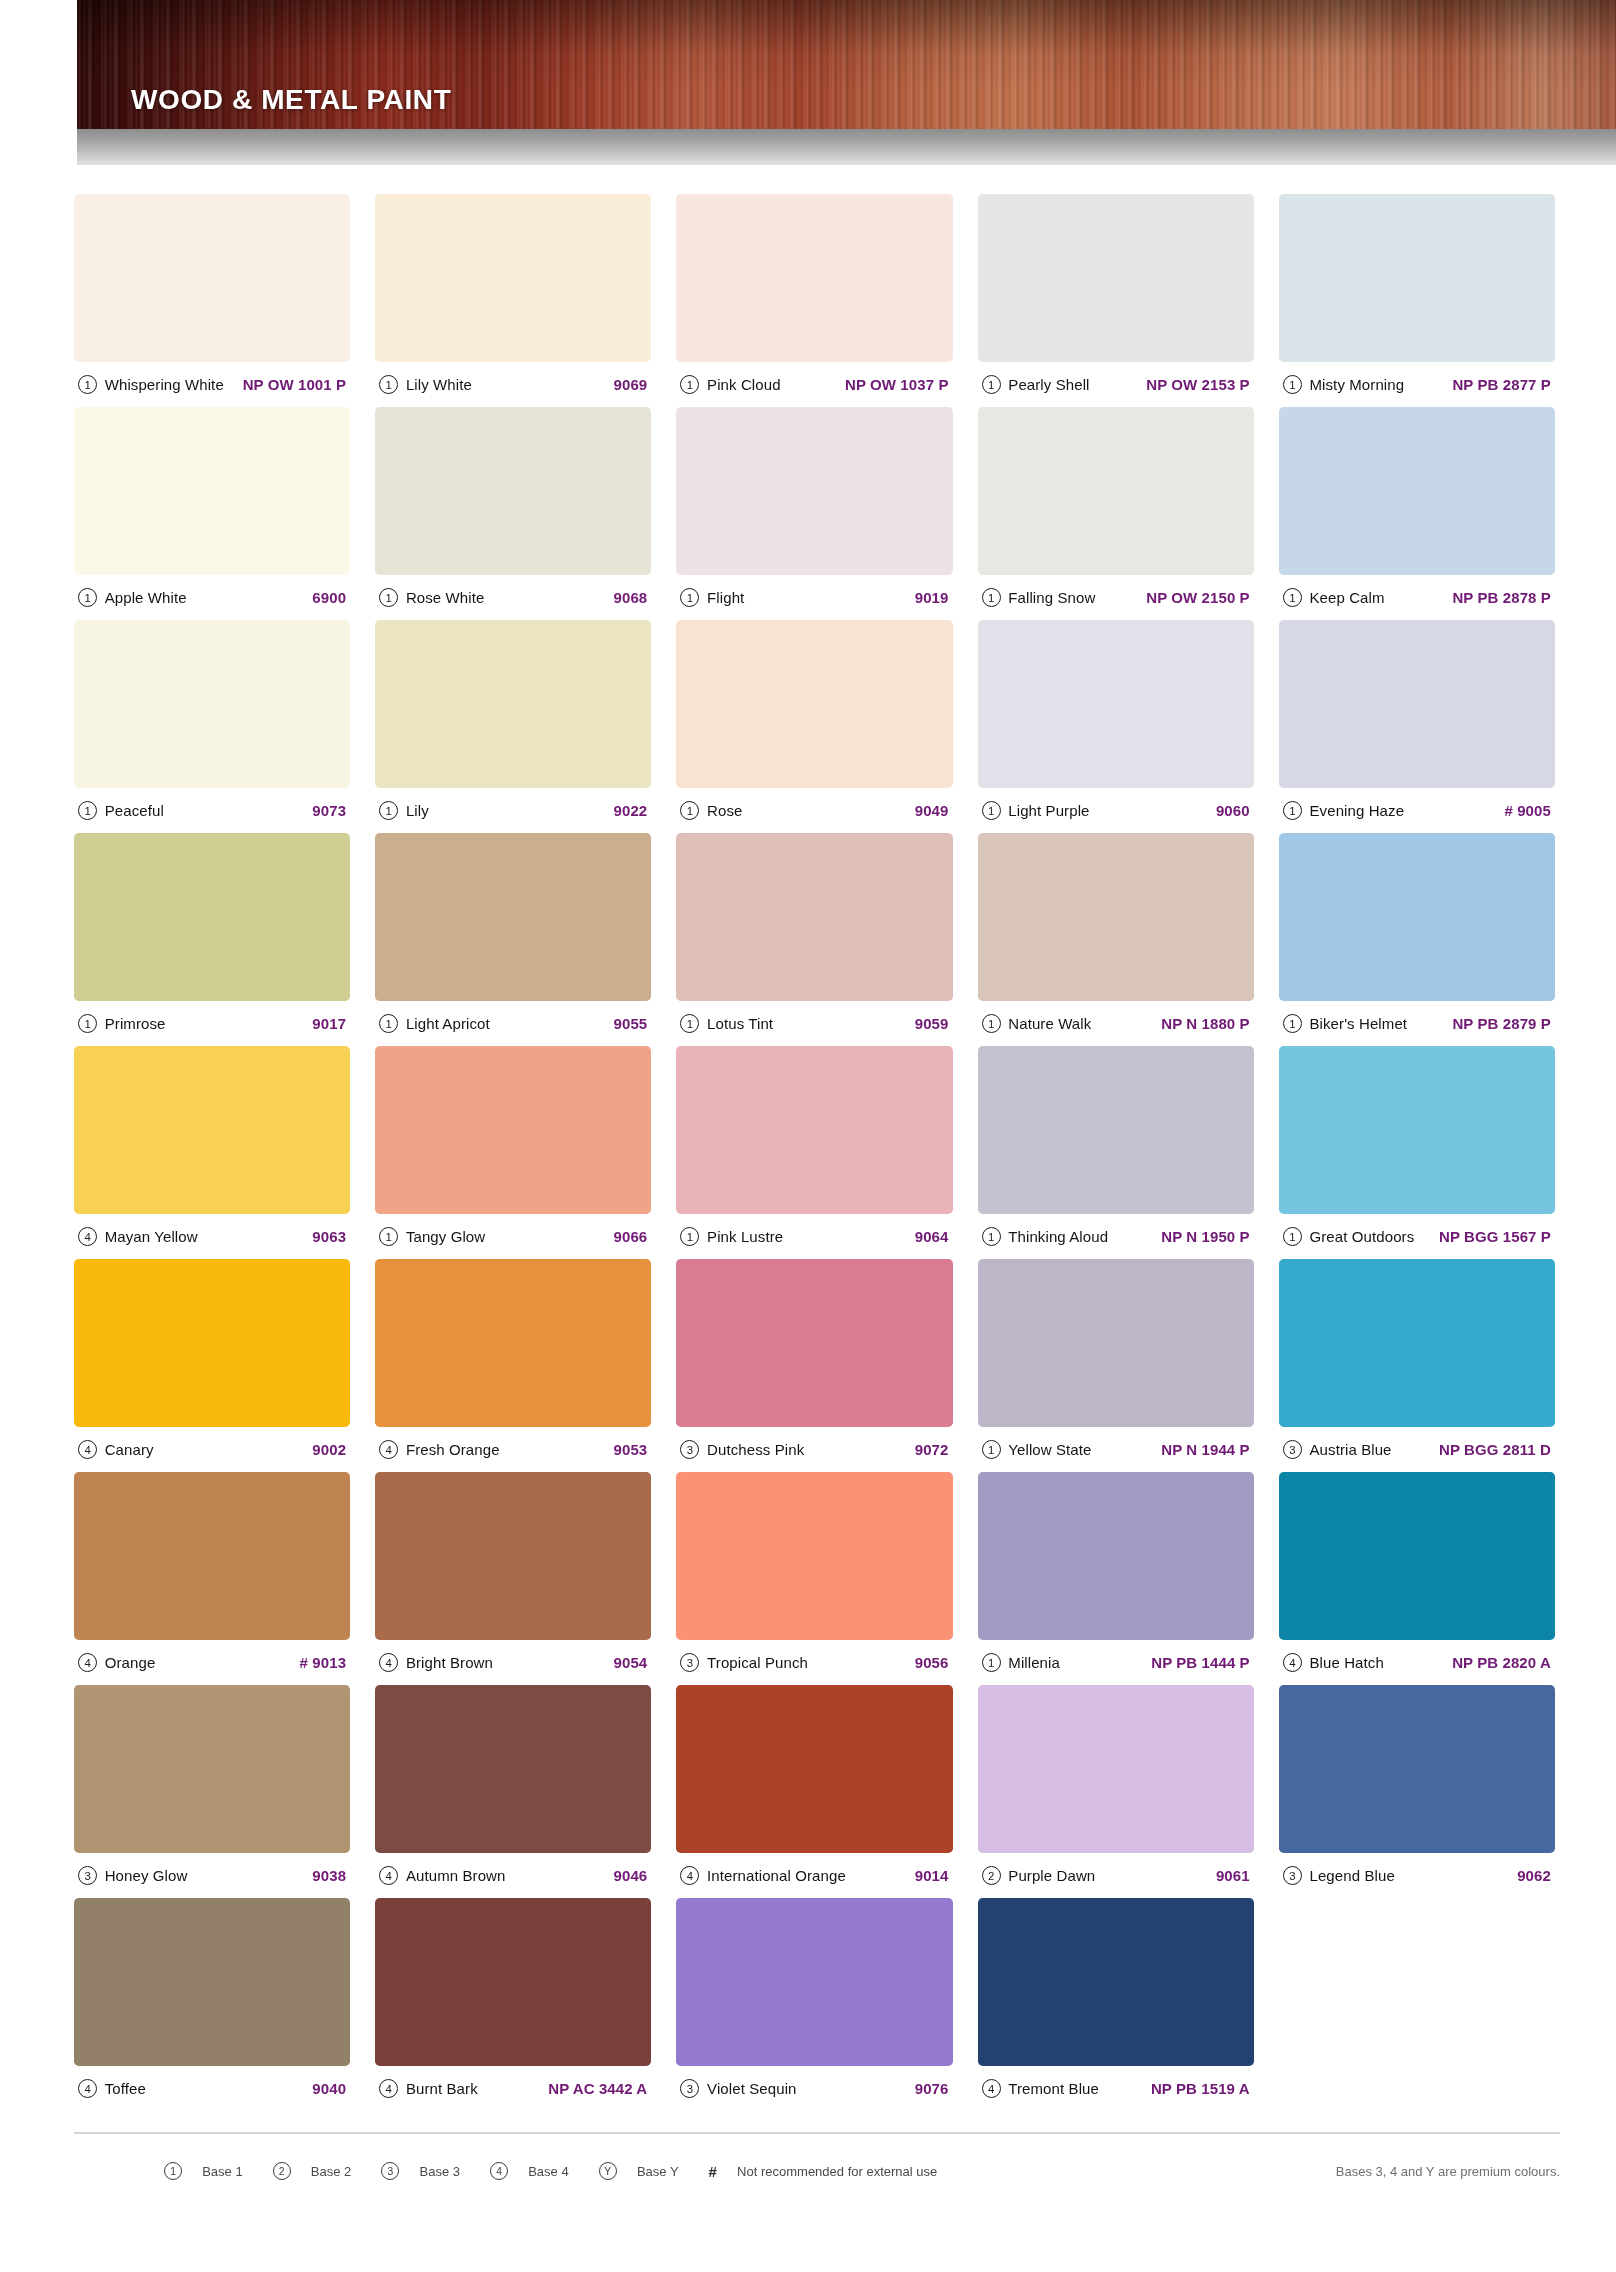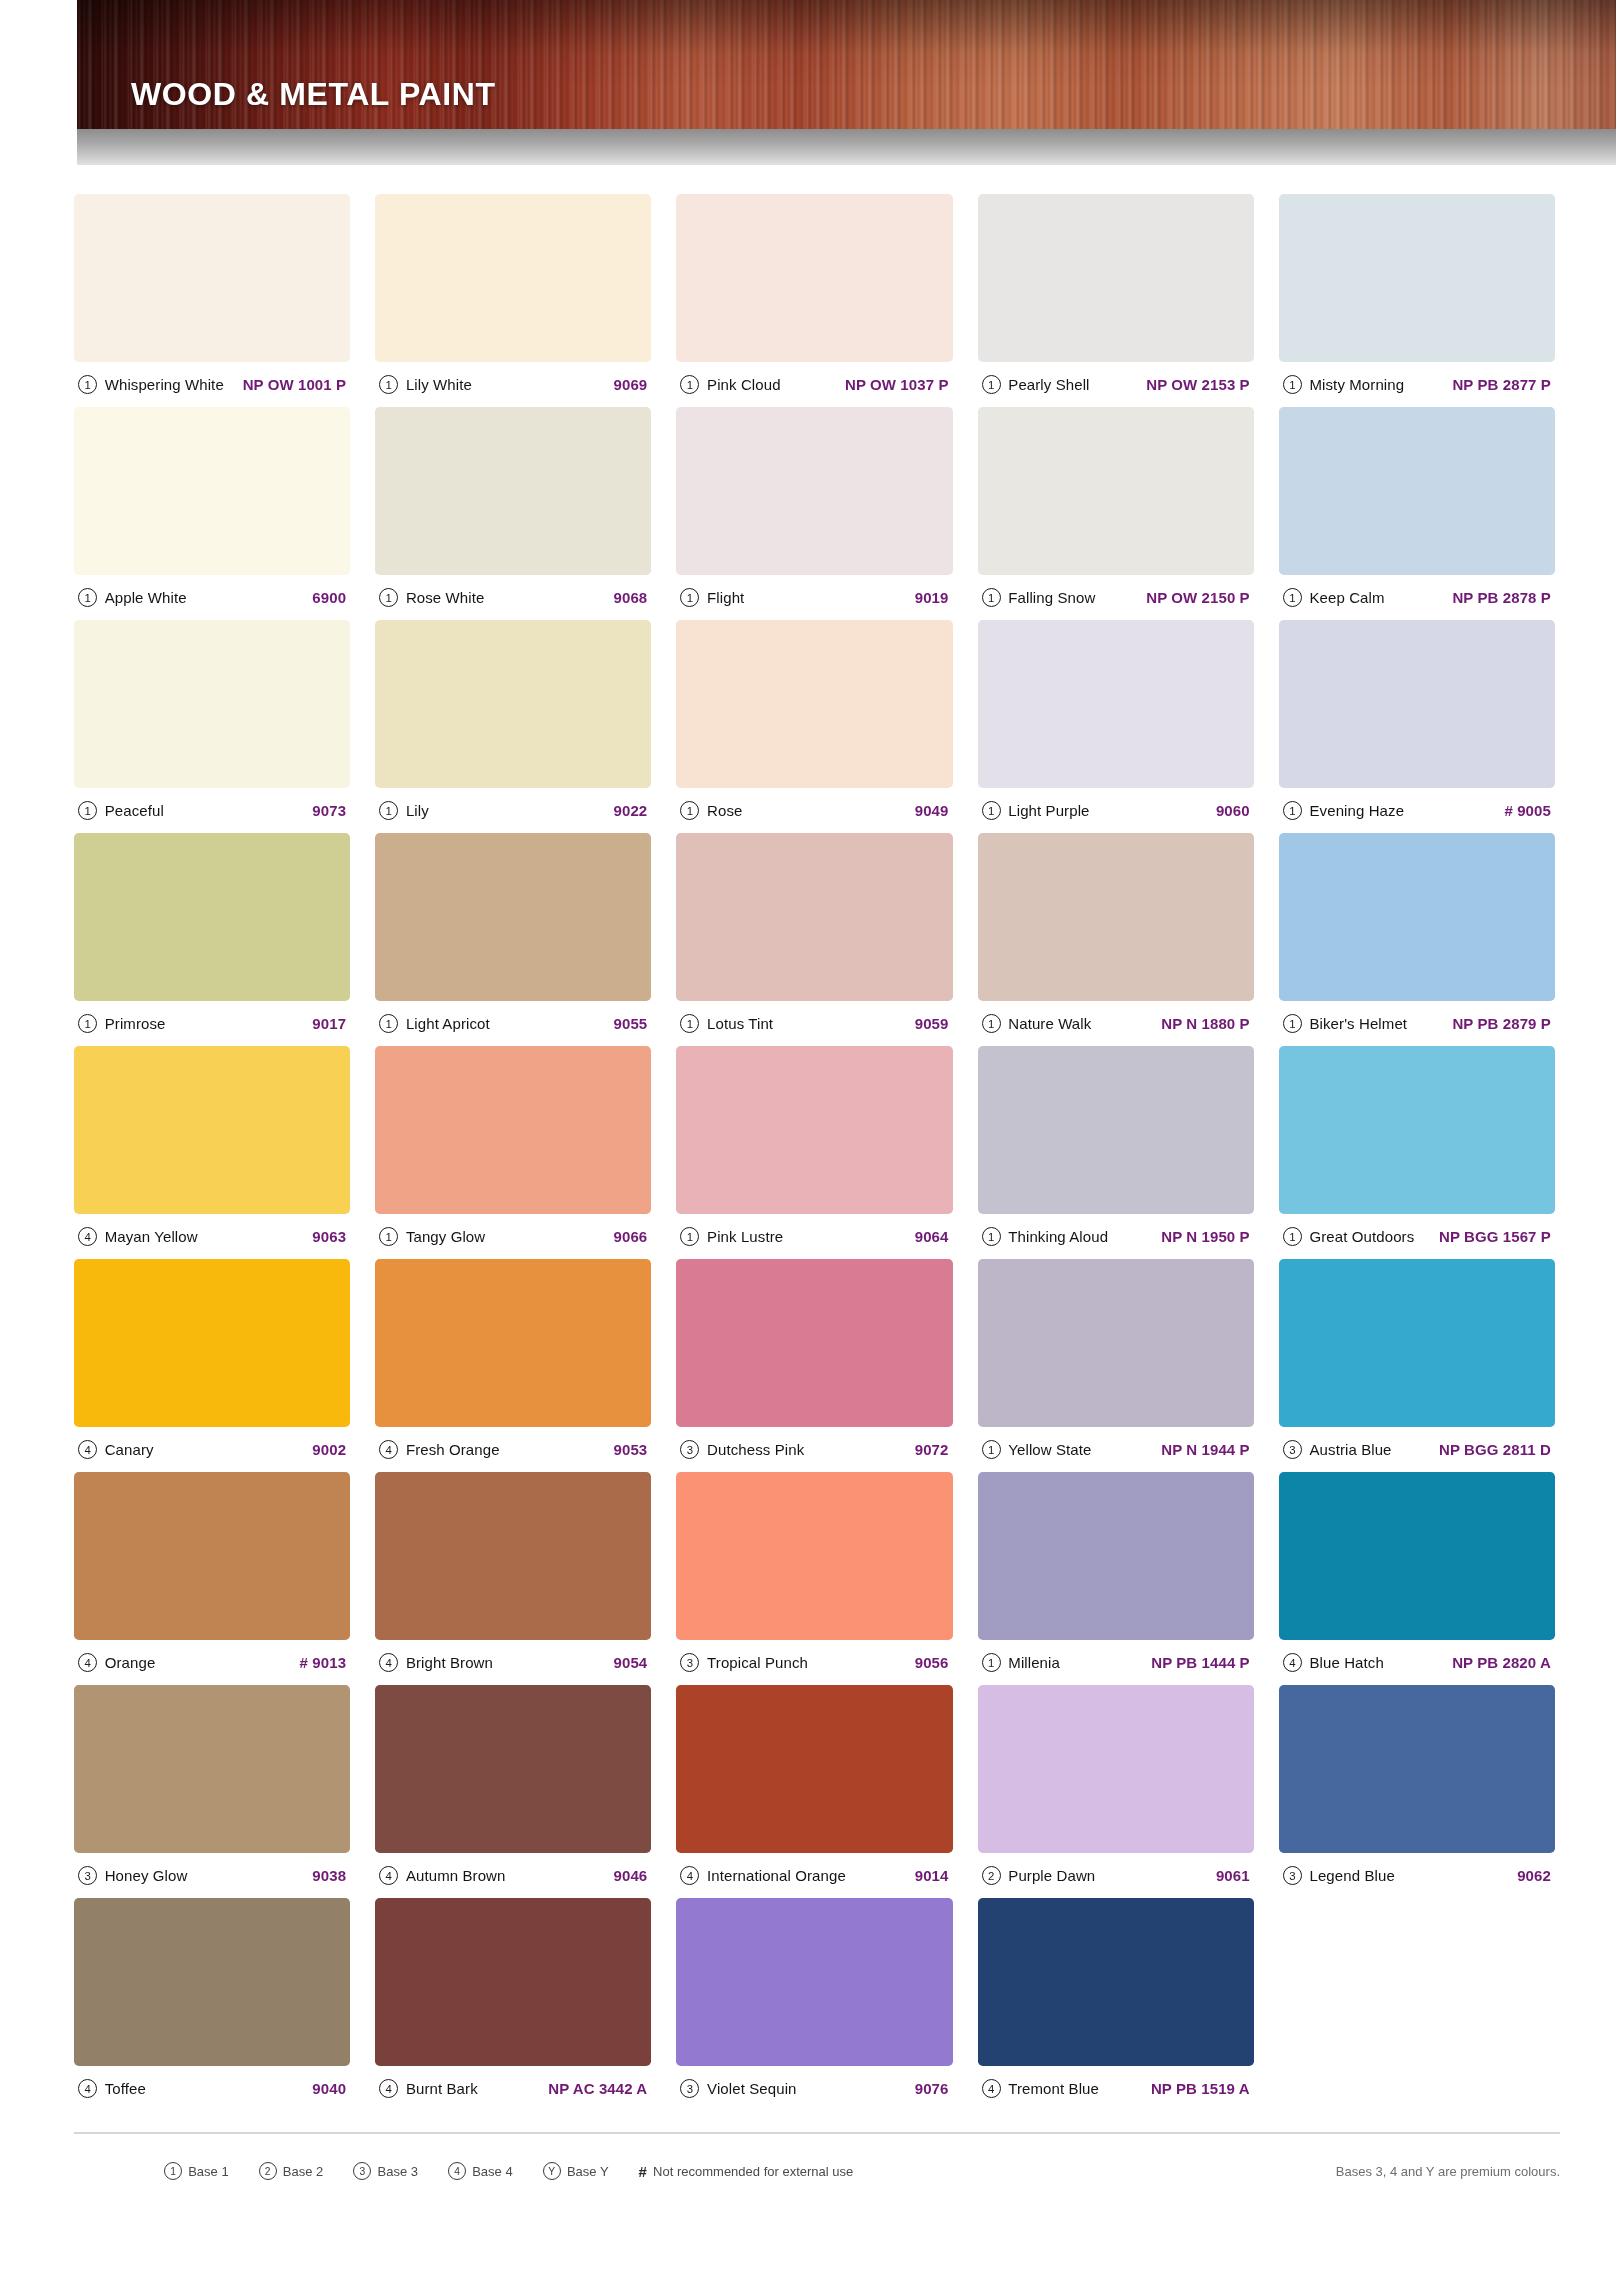--- a/index.html
+++ b/index.html
@@ -36,22 +36,22 @@
         #2d0705 0%, #49100c 6%, #6e1d14 13%, #8d2a1c 20%,
         #7d2418 26%, #9d3a26 33%, #b4563a 40%, #a4432c 47%,
         #b8613f 54%, #c4714c 61%, #ae5334 68%, #bd6a47 75%,
         #c87b57 82%, #b35b3c 89%, #c07a5b 95%, #a85940 100%);
   }
   #header-sheen {
     position:absolute; left:0; right:0; top:0; height:90px;
     background: linear-gradient(180deg, rgba(0,0,0,0.42) 0%, rgba(0,0,0,0.06) 60%, rgba(0,0,0,0.0) 100%);
   }
   #header-title {
-    position:absolute; left:54px; top:76px;
-    color:#ffffff; font-size:32px; font-weight:bold;
+    position:absolute; left:54px; top:84px;
+    color:#ffffff; font-size:28px; font-weight:bold;
     letter-spacing:0.6px;
     text-shadow: 0 1.4px 4.1px rgba(0,0,0,0.45);
   }
   #header-grey-bar {
     position:absolute; left:77px; top:129px; width:1540px; height:36px;
     background: linear-gradient(180deg,#8d8d8d 0%, #a5a5a5 35%, #c9c9c9 75%, #e2e2e2 100%);
   }
 
   
   #swatch-grid {
@@ -104,21 +104,21 @@
     position:absolute; left:74px; top:2162px; width:1486px;
     display:flex; align-items:center;
   }
   .legend-group { display:flex; align-items:center; gap:0px; }
   .legend-item { display:flex; align-items:center; margin-right:30px; }
   .legend-badge {
     width: 18px; height:18px; border:1.4px solid #3a3a3a; border-radius:50%;
     display:inline-flex; align-items:center; justify-content:center;
     font-size:10.3px; color:#3a3a3a; margin-right:6.2px; flex:0 0 auto;
   }
-  .legend-text { font-size:13px; color:#4a4a4a; }
+  .legend-text { font-size:13px; color:#4a4a4a;margin-left:14px; }
   .legend-hash {
     font-size:15px; color:#2b2b2b; font-weight:bold; margin-right:6.2px;
   }
   #footer-note {
     margin-left:auto; font-size:13px; color:#6e6e6e;
   }
   #footer-left-pad { width:90px; flex:0 0 auto; }
 </style>
 </head>
 <body>

